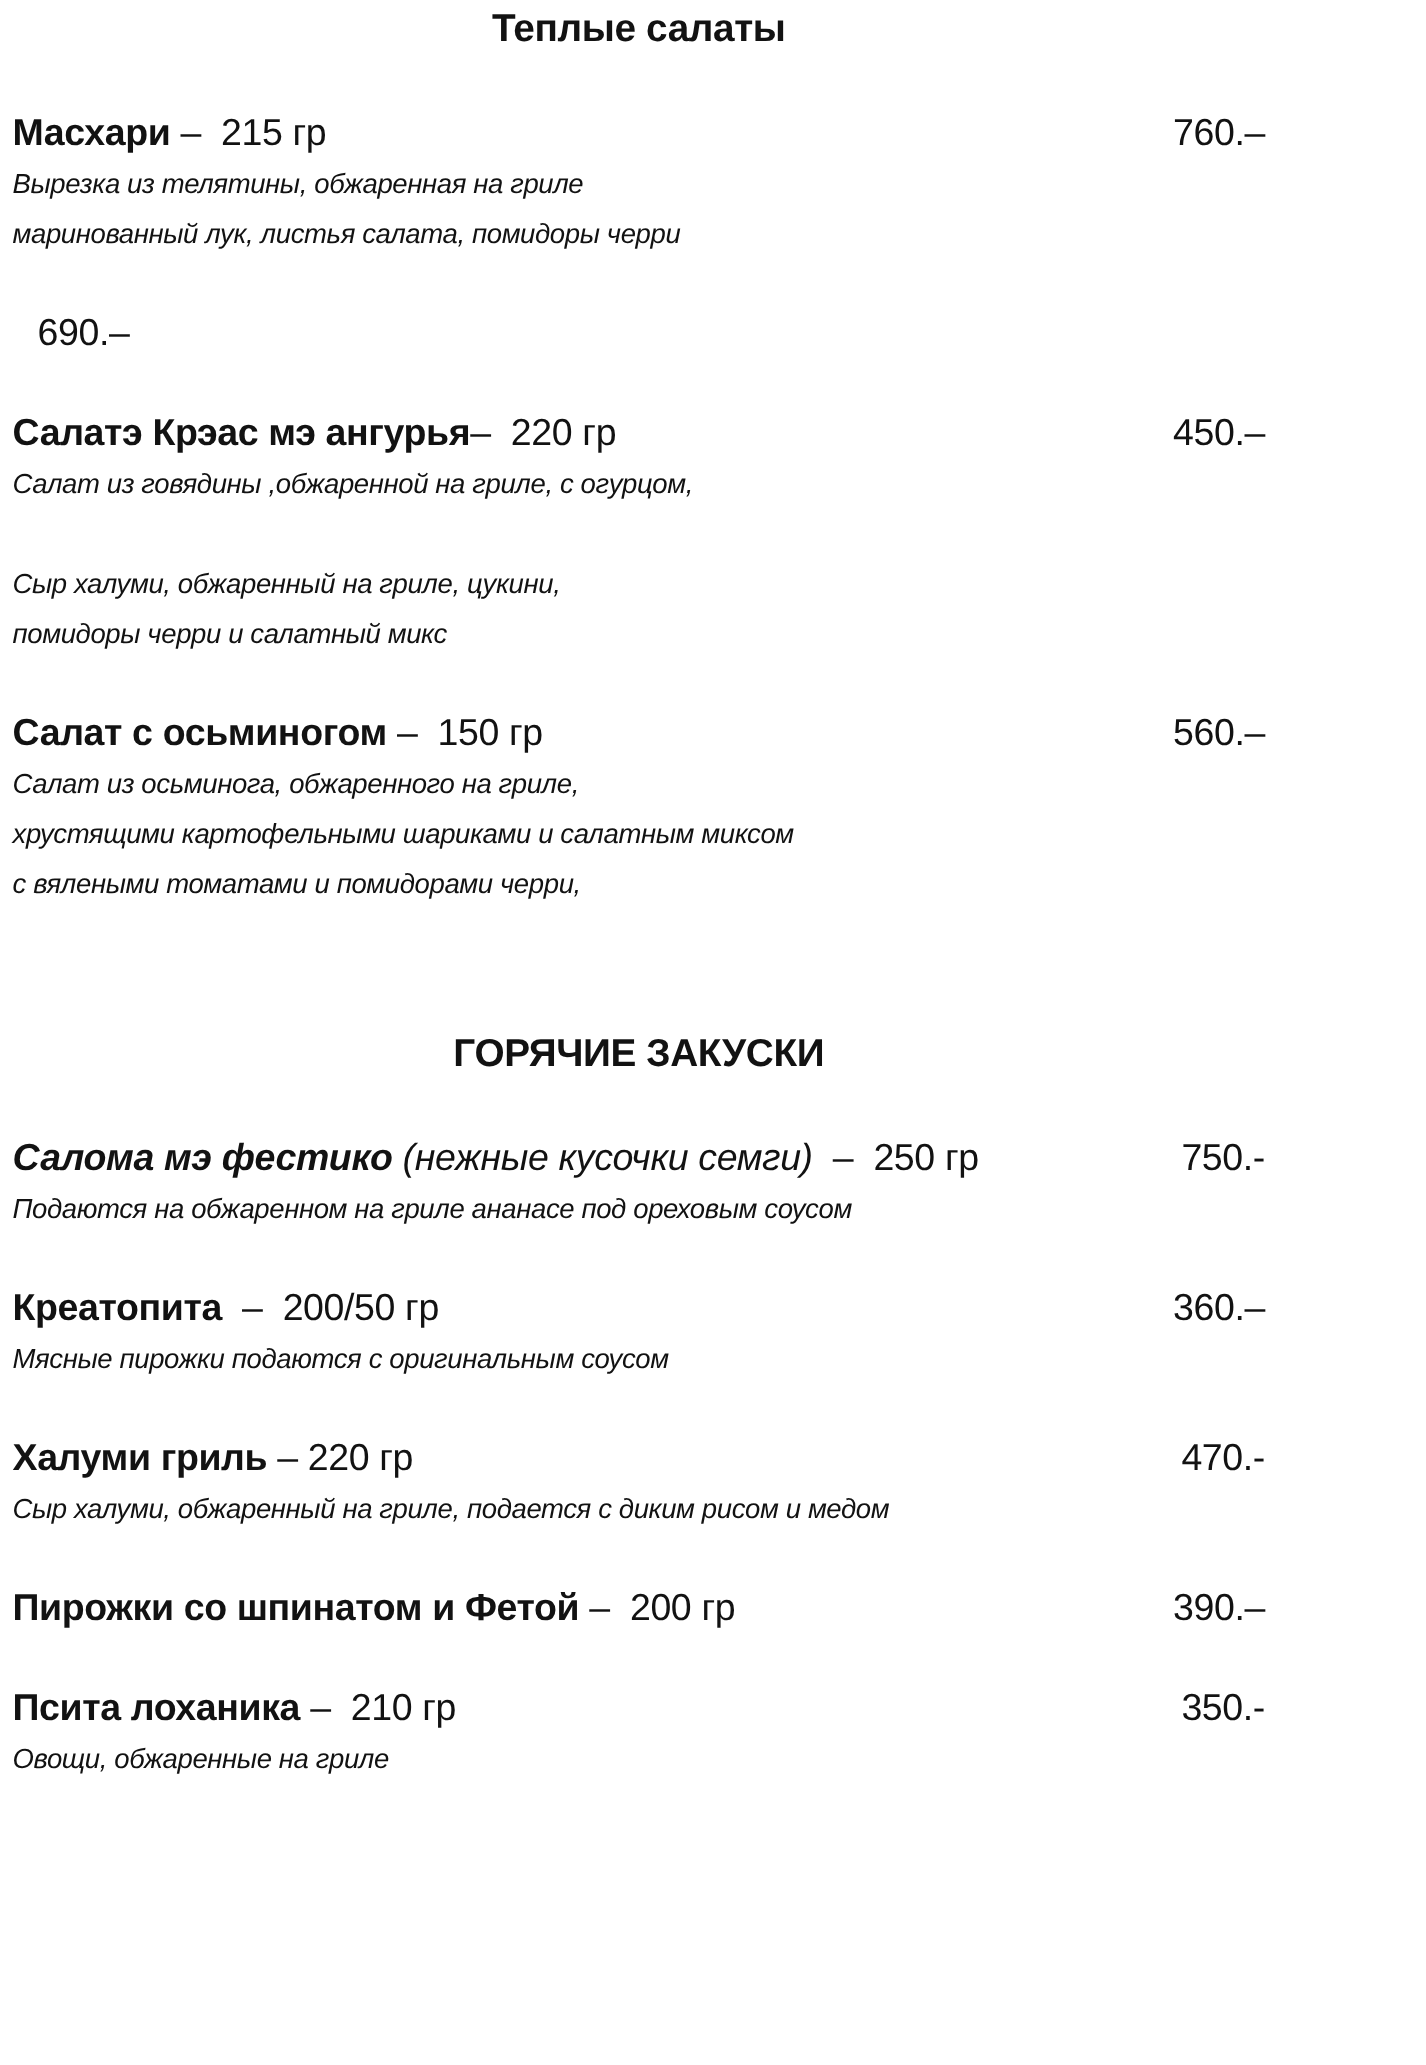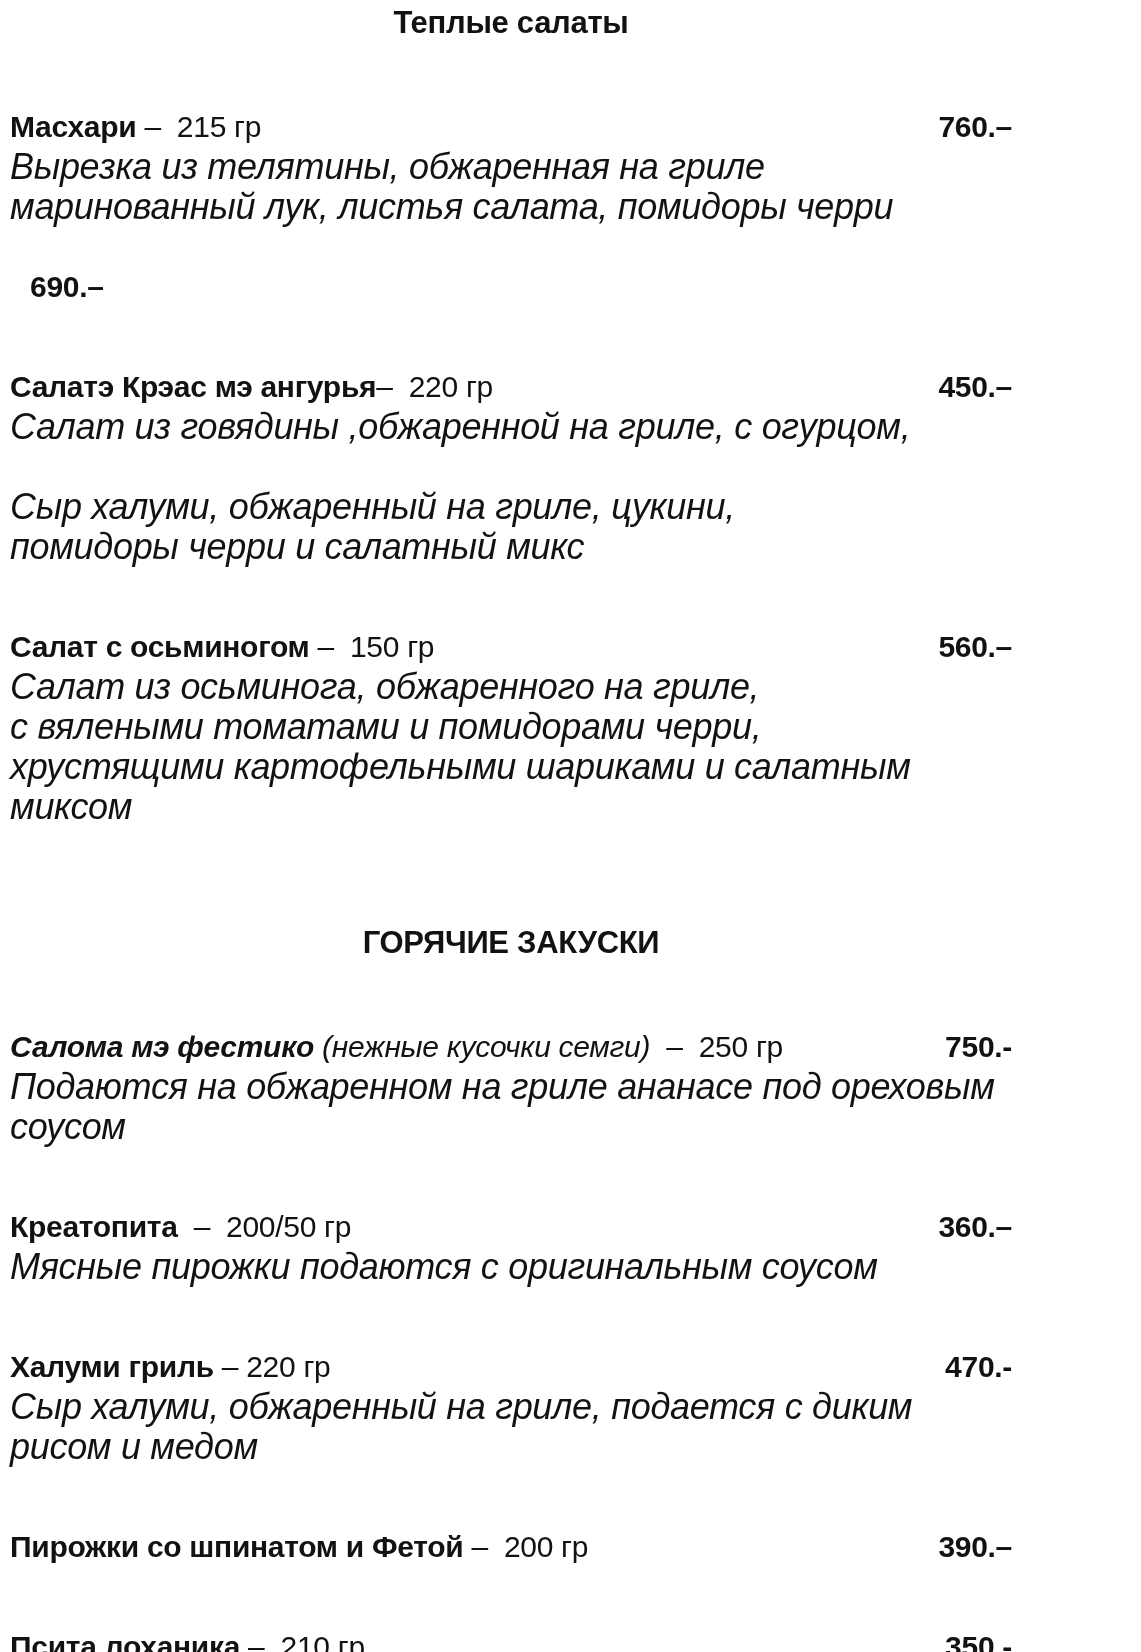--- a/index.html
+++ b/index.html
@@ -37,45 +37,44 @@
   }
   .item-row {
     display: flex;
     justify-content: space-between;
     align-items: baseline;
     font-size: 30px;
     line-height: 40px;
   }
   .item-left {
     white-space: pre-wrap;
-    margin-top: 20px;
   }
   .item-name {
     font-weight: bold;
     white-space: pre-wrap;
   }
   .item-name.italic {
     font-style: italic;
   }
   .item-note {
     font-style: italic;
     white-space: pre-wrap;
   }
   .item-size {
     white-space: pre-wrap;
   }
   .item-price {
-    font-weight: bold;
+    font-weight: normal;
     flex-shrink: 0;
     padding-left: 20px;
     white-space: pre-wrap;
   }
   .desc-line {
     font-style: italic;
-    font-size: 36px;
+    font-size: 22px;
     line-height: 40px;
     white-space: pre-wrap;
   }
 </style>
 </head>
 <body>
 
 <div class="page">
   <div id="menu">
   <section class="menu-section">
@@ -115,22 +114,22 @@
             </div>
   </div>
 
   <div class="menu-item">
     <div class="item-row">
       <div class="item-left"><span class="item-name">Салат с осьминогом</span><span class="item-size"> –  150 гр</span></div>
       <div class="item-price">560.–</div>
     </div>
     <div class="item-desc">
               <div class="desc-line">Салат из осьминога, обжаренного на гриле,</div>
+              <div class="desc-line">хрустящими картофельными шариками и салатным миксом</div>
               <div class="desc-line">с вялеными томатами и помидорами черри,</div>
-              <div class="desc-line">хрустящими картофельными шариками и салатным миксом</div>
             </div>
   </div>
 </div>
   </section>
 
   <section class="menu-section">
     <h2 class="section-title">ГОРЯЧИЕ ЗАКУСКИ</h2>
     <div class="item-list">
   <div class="menu-item">
     <div class="item-row">

